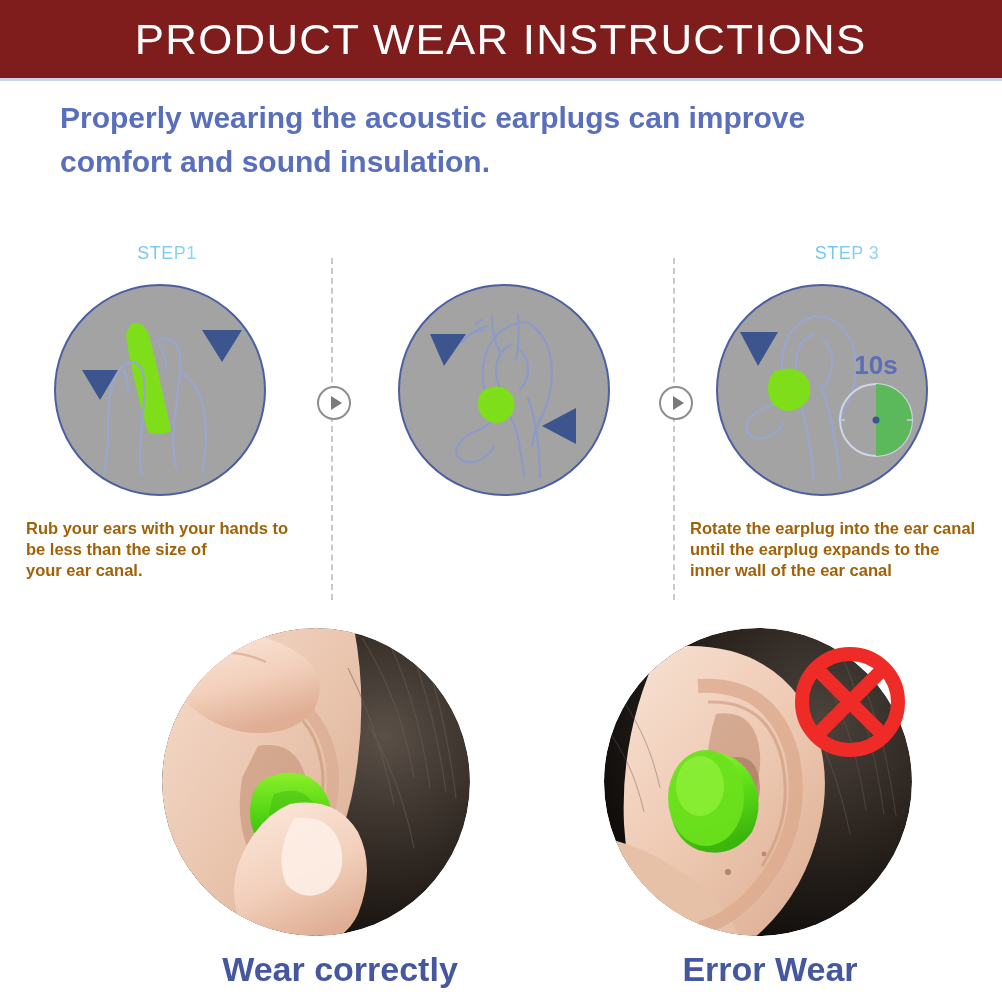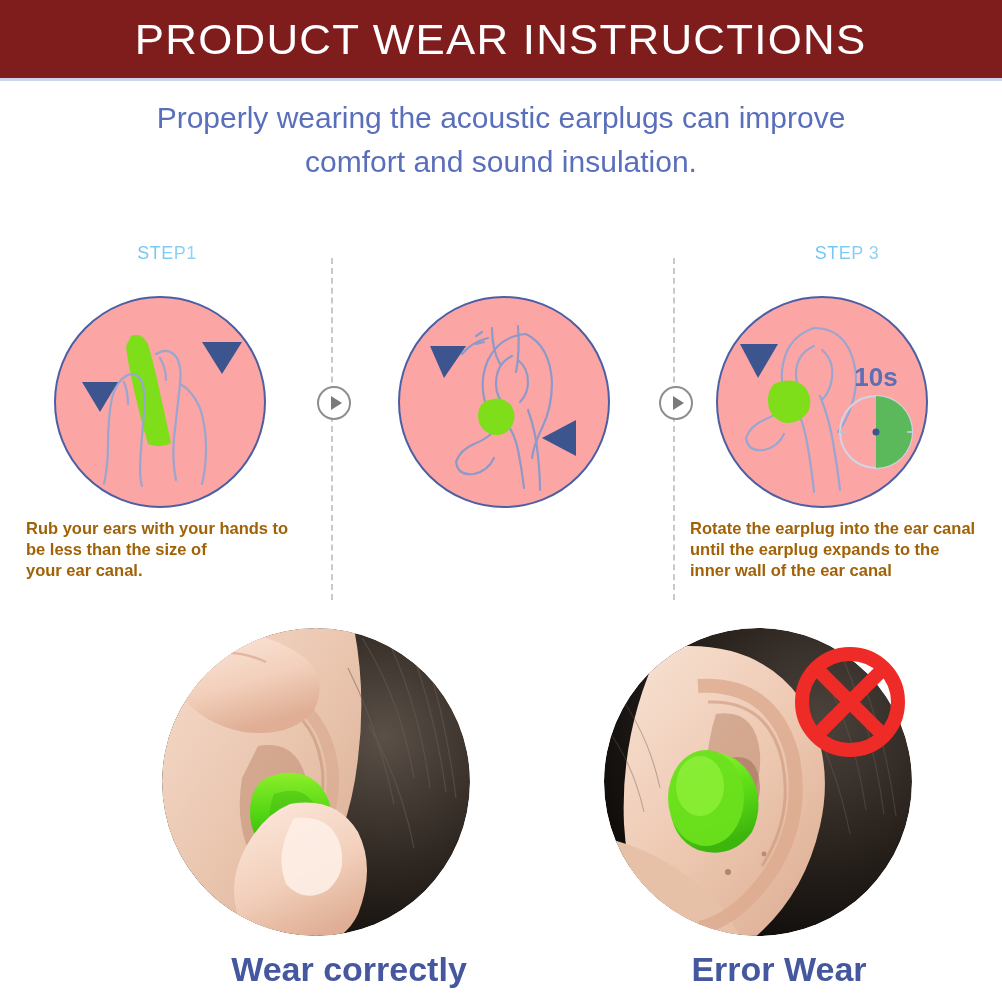--- a/index.html
+++ b/index.html
@@ -39,25 +39,25 @@
     left: 0; top: 78px;
     width: 1002px; height: 3px;
     background: #cdd4ea;
   }
 
   
   .subtitle {
     position: absolute;
     left: 60px; top: 96px;
     width: 882px;
-    text-align: center;
+    text-align: left;
     color: #5a6fbc;
     font-size: 30px;
     line-height: 44px;
-    font-weight: 400;
+    font-weight: 700;
   }
 
   
   .steps {
     position: absolute;
     left: 0; top: 236px;
     width: 1002px; height: 375px;
   }
   .step-col {
     position: absolute;
@@ -78,25 +78,25 @@
     -webkit-background-clip: text;
     background-clip: text;
     color: transparent;
     height: 34px;
     line-height: 34px;
   }
 
   
   .circle-ill {
     position: absolute;
-    top: 60px;
+    top: 48px;
     width: 208px; height: 208px;
     border: 2.5px solid #4c5fa3;
     border-radius: 50%;
-    background: #fca5a5;
+    background: #a3a3a3;
     overflow: hidden;
   }
   .step-col.c1 .circle-ill { left: 52px; }
   .step-col.c2 .circle-ill { left: 58px; }
   .step-col.c3 .circle-ill { left: 34px; }
 
   .circle-ill svg { display: block; width: 208px; height: 208px; }
 
   .step-caption {
     position: absolute;
@@ -168,21 +168,21 @@
     position: absolute;
     left: 240px; top: 22px;
     width: 120px; height: 120px;
   }
   .ban-icon svg { display: block; width: 120px; height: 120px; }
 
   .photo-caption {
     position: absolute;
     top: 330px;
     width: 440px;
-    left: 9px;
+    left: 0;
     text-align: center;
     color: #44579f;
     font-size: 34px;
     font-weight: 700;
   }
 </style>
 </head>
 <body>
 
 <div class="header-bar">

